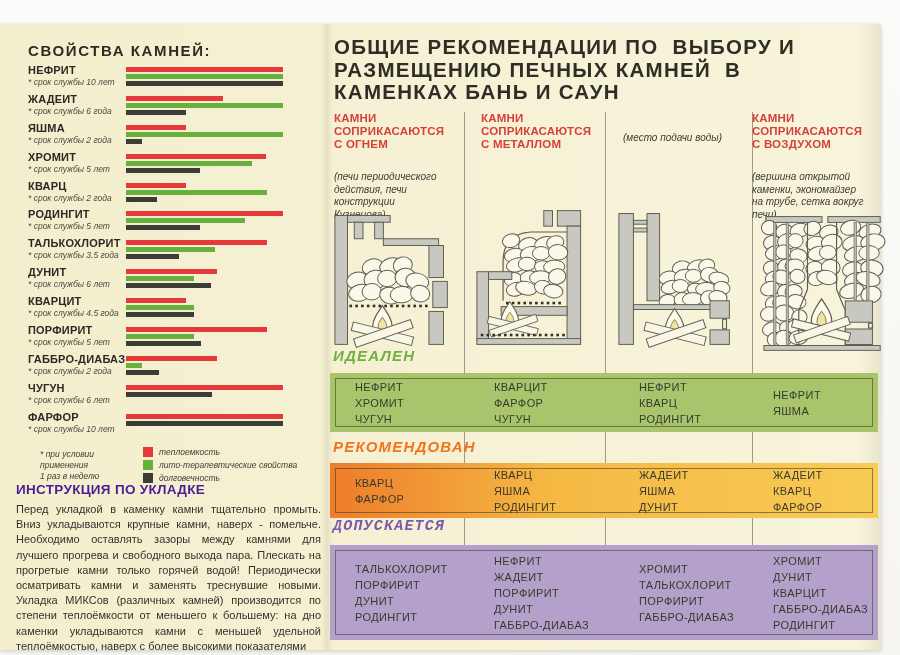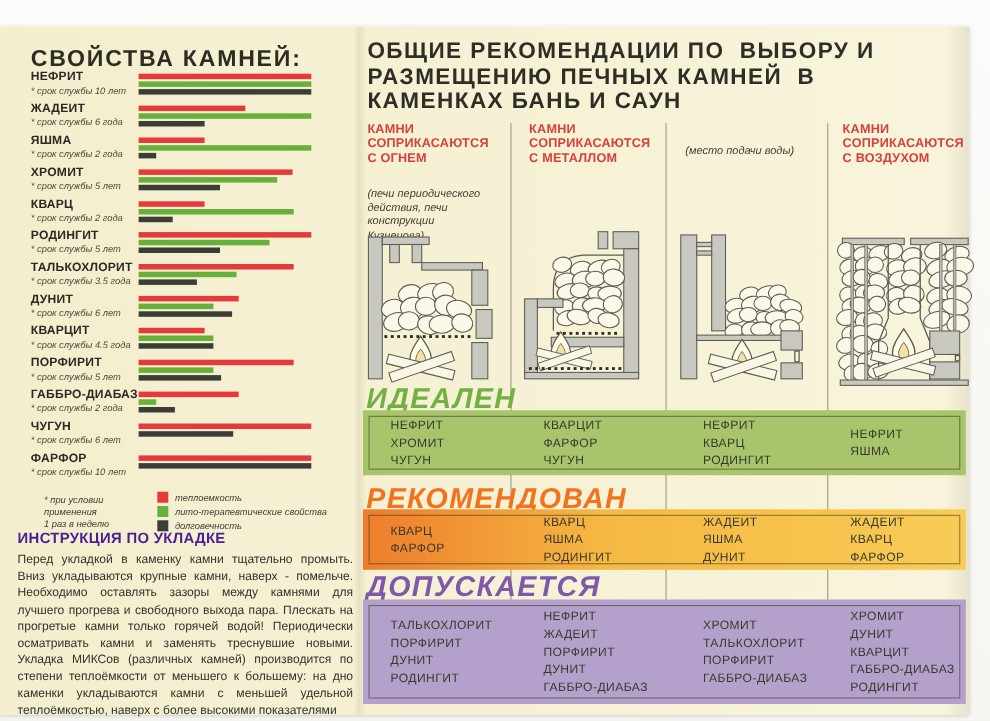--- a/index.html
+++ b/index.html
@@ -13,21 +13,21 @@
     position:absolute;left:0;top:24px;width:881px;height:626px;
     background:linear-gradient(90deg,#f3eecd 0%,#f6f1d4 45%,#f8f4db 100%);
     box-shadow:0 1px 4px rgba(0,0,0,.18);
   }
   .edge-right{position:absolute;left:860px;top:24px;width:21px;height:626px;
     background:linear-gradient(90deg,rgba(255,255,255,0) 0%,rgba(210,205,185,.45) 100%);}
   .fold{position:absolute;left:321px;top:24px;width:12px;height:626px;
     background:linear-gradient(90deg,rgba(0,0,0,0) 0%,rgba(90,85,60,.10) 50%,rgba(0,0,0,0) 100%);}
 
   
-  .lp-title{position:absolute;left:28px;top:42px;font-size:21px;font-weight:bold;
+  .lp-title{position:absolute;left:28px;top:42px;font-size:15px;font-weight:bold;
     letter-spacing:1.6px;color:#2c2c25;}
   #stones{position:absolute;left:28px;top:65px;width:256px;}
   .stone-row{position:relative;height:28.9px;}
   .stone-name{font-size:11px;font-weight:bold;color:#2a2a24;letter-spacing:.2px;line-height:11px;}
   .stone-life{font-size:8.5px;font-style:italic;color:#4a4a3f;margin-top:2px;line-height:9px;}
   .bars{position:absolute;left:98px;top:2px;width:157px;}
   .bar{height:5px;margin-bottom:2px;}
 
   #legend{position:absolute;left:40px;top:447px;width:260px;}
   .legend-note{position:absolute;left:0;top:2px;width:100px;font-size:8.5px;font-style:italic;
@@ -44,34 +44,34 @@
   
   .rp-title{position:absolute;left:334px;top:36px;width:556px;
     font-size:20.5px;font-weight:bold;line-height:22.5px;letter-spacing:1.3px;
     color:#2e2e26;white-space:pre-wrap;}
   .columns{position:absolute;left:330px;top:112px;width:548px;height:245px;
     display:grid;grid-template-columns:134px 141px 147px 126px;}
   .col{position:relative;}
   .col:nth-child(1){padding-left:4px;}
   .col:nth-child(2){padding-left:17px;}
   .col:nth-child(3){padding-left:18px;}
-  .col:nth-child(4){padding-left:14px;}
+  .col:nth-child(4){}
   .col-header{font-size:11.5px;font-weight:bold;color:#d6403a;line-height:13px;
     letter-spacing:.2px;width:120px;}
   .col-desc{font-size:10px;font-style:italic;color:#3d3d33;line-height:12.5px;
     margin-top:20px;width:112px;}
   .diagram{position:absolute;top:92px;width:126px;height:148px;}
   .col:nth-child(1) .diagram{left:2px;}
   .col:nth-child(2) .diagram{left:10px;}
   .col:nth-child(3) .diagram{left:10px;}
   .col:nth-child(4) .diagram{left:8px;top:96px;}
 
   .vline{position:absolute;top:112px;height:528px;width:1px;background:#9b9a8c;}
 
-  .band-heading{position:absolute;left:333px;font-size:26px;font-weight:bold;font-style:italic;
+  .band-heading{position:absolute;left:333px;font-size:15px;font-weight:bold;font-style:italic;
     letter-spacing:1.2px;}
   .band-strip{position:absolute;left:330px;width:548px;
     display:grid;grid-template-columns:134px 141px 147px 126px;}
   .band-strip::after{content:"";position:absolute;inset:5px;border:1px solid rgba(55,55,38,.55);
     pointer-events:none;}
   .band-cell{display:flex;flex-direction:column;justify-content:center;
     font-size:11px;line-height:16px;letter-spacing:.4px;color:#39392e;}
   .band-cell:nth-child(1){padding-left:25px;}
   .band-cell:nth-child(2){padding-left:30px;}
   .band-cell:nth-child(3){padding-left:34px;}
@@ -406,20 +406,21 @@
       <rect class="wall" x="98" y="96" width="20" height="18"></rect>
       <rect class="wall" x="98" y="126" width="20" height="15"></rect>
       <rect class="ol" x="111" y="115" width="4" height="10"></rect>
       <use href="#flameShape" transform="translate(52,104) scale(0.95)"></use>
       <use href="#logsShape" transform="translate(62,130)"></use>
     </svg>
   </div>
 
   <div class="col">
     <div class="col-header">КАМНИ СОПРИКАСАЮТСЯ С ВОЗДУХОМ</div>
+    <div class="col-desc">(вершина открытой каменки, экономайзер на трубе, сетка вокруг печи)</div>
     <svg class="diagram" viewBox="0 0 130 145">
       <rect class="wall" x="6" y="5" width="58" height="6"></rect>
       <rect class="wall" x="70" y="5" width="54" height="6"></rect>
       <g>
           <ellipse cx="9.333333333333332" cy="16.3" rx="7.853333333333333" ry="7.307999999999999" class="stone" transform="rotate(-15 9.333333333333332 16.3)"></ellipse>
           <ellipse cx="25" cy="20.3" rx="8.853333333333332" ry="7.307999999999999" class="stone" transform="rotate(-15 25 20.3)"></ellipse>
           <ellipse cx="40.666666666666664" cy="19.3" rx="9.853333333333332" ry="7.307999999999999" class="stone" transform="rotate(-15 40.666666666666664 19.3)"></ellipse>
           <ellipse cx="12.333333333333332" cy="31.9" rx="8.853333333333332" ry="7.307999999999999" class="stone" transform="rotate(-15 12.333333333333332 31.9)"></ellipse>
           <ellipse cx="28" cy="30.9" rx="9.853333333333332" ry="8.308" class="stone" transform="rotate(-8 28 30.9)"></ellipse>
           <ellipse cx="36.666666666666664" cy="29.9" rx="7.853333333333333" ry="7.307999999999999" class="stone" transform="rotate(-1 36.666666666666664 29.9)"></ellipse>
@@ -528,21 +529,21 @@
       <div class="cell-line">ЯШМА</div>
       <div class="cell-line">ДУНИТ</div>
     </div>
     <div class="band-cell">
       <div class="cell-line">ЖАДЕИТ</div>
       <div class="cell-line">КВАРЦ</div>
       <div class="cell-line">ФАРФОР</div>
     </div>
   </div>
 
-<div class="band-heading" id="bh2" style="color: rgb(126, 88, 171);">ДОПУСКАЕТСЯ</div>
+<div class="band-heading" id="bh2" style="color: rgb(126, 88, 171); font-family: Liberation Mono, monospace;">ДОПУСКАЕТСЯ</div>
 <div class="band-strip" id="bs2" style="background: rgb(180, 161, 203);">
     <div class="band-cell">
       <div class="cell-line">ТАЛЬКОХЛОРИТ</div>
       <div class="cell-line">ПОРФИРИТ</div>
       <div class="cell-line">ДУНИТ</div>
       <div class="cell-line">РОДИНГИТ</div>
     </div>
     <div class="band-cell">
       <div class="cell-line">НЕФРИТ</div>
       <div class="cell-line">ЖАДЕИТ</div>

